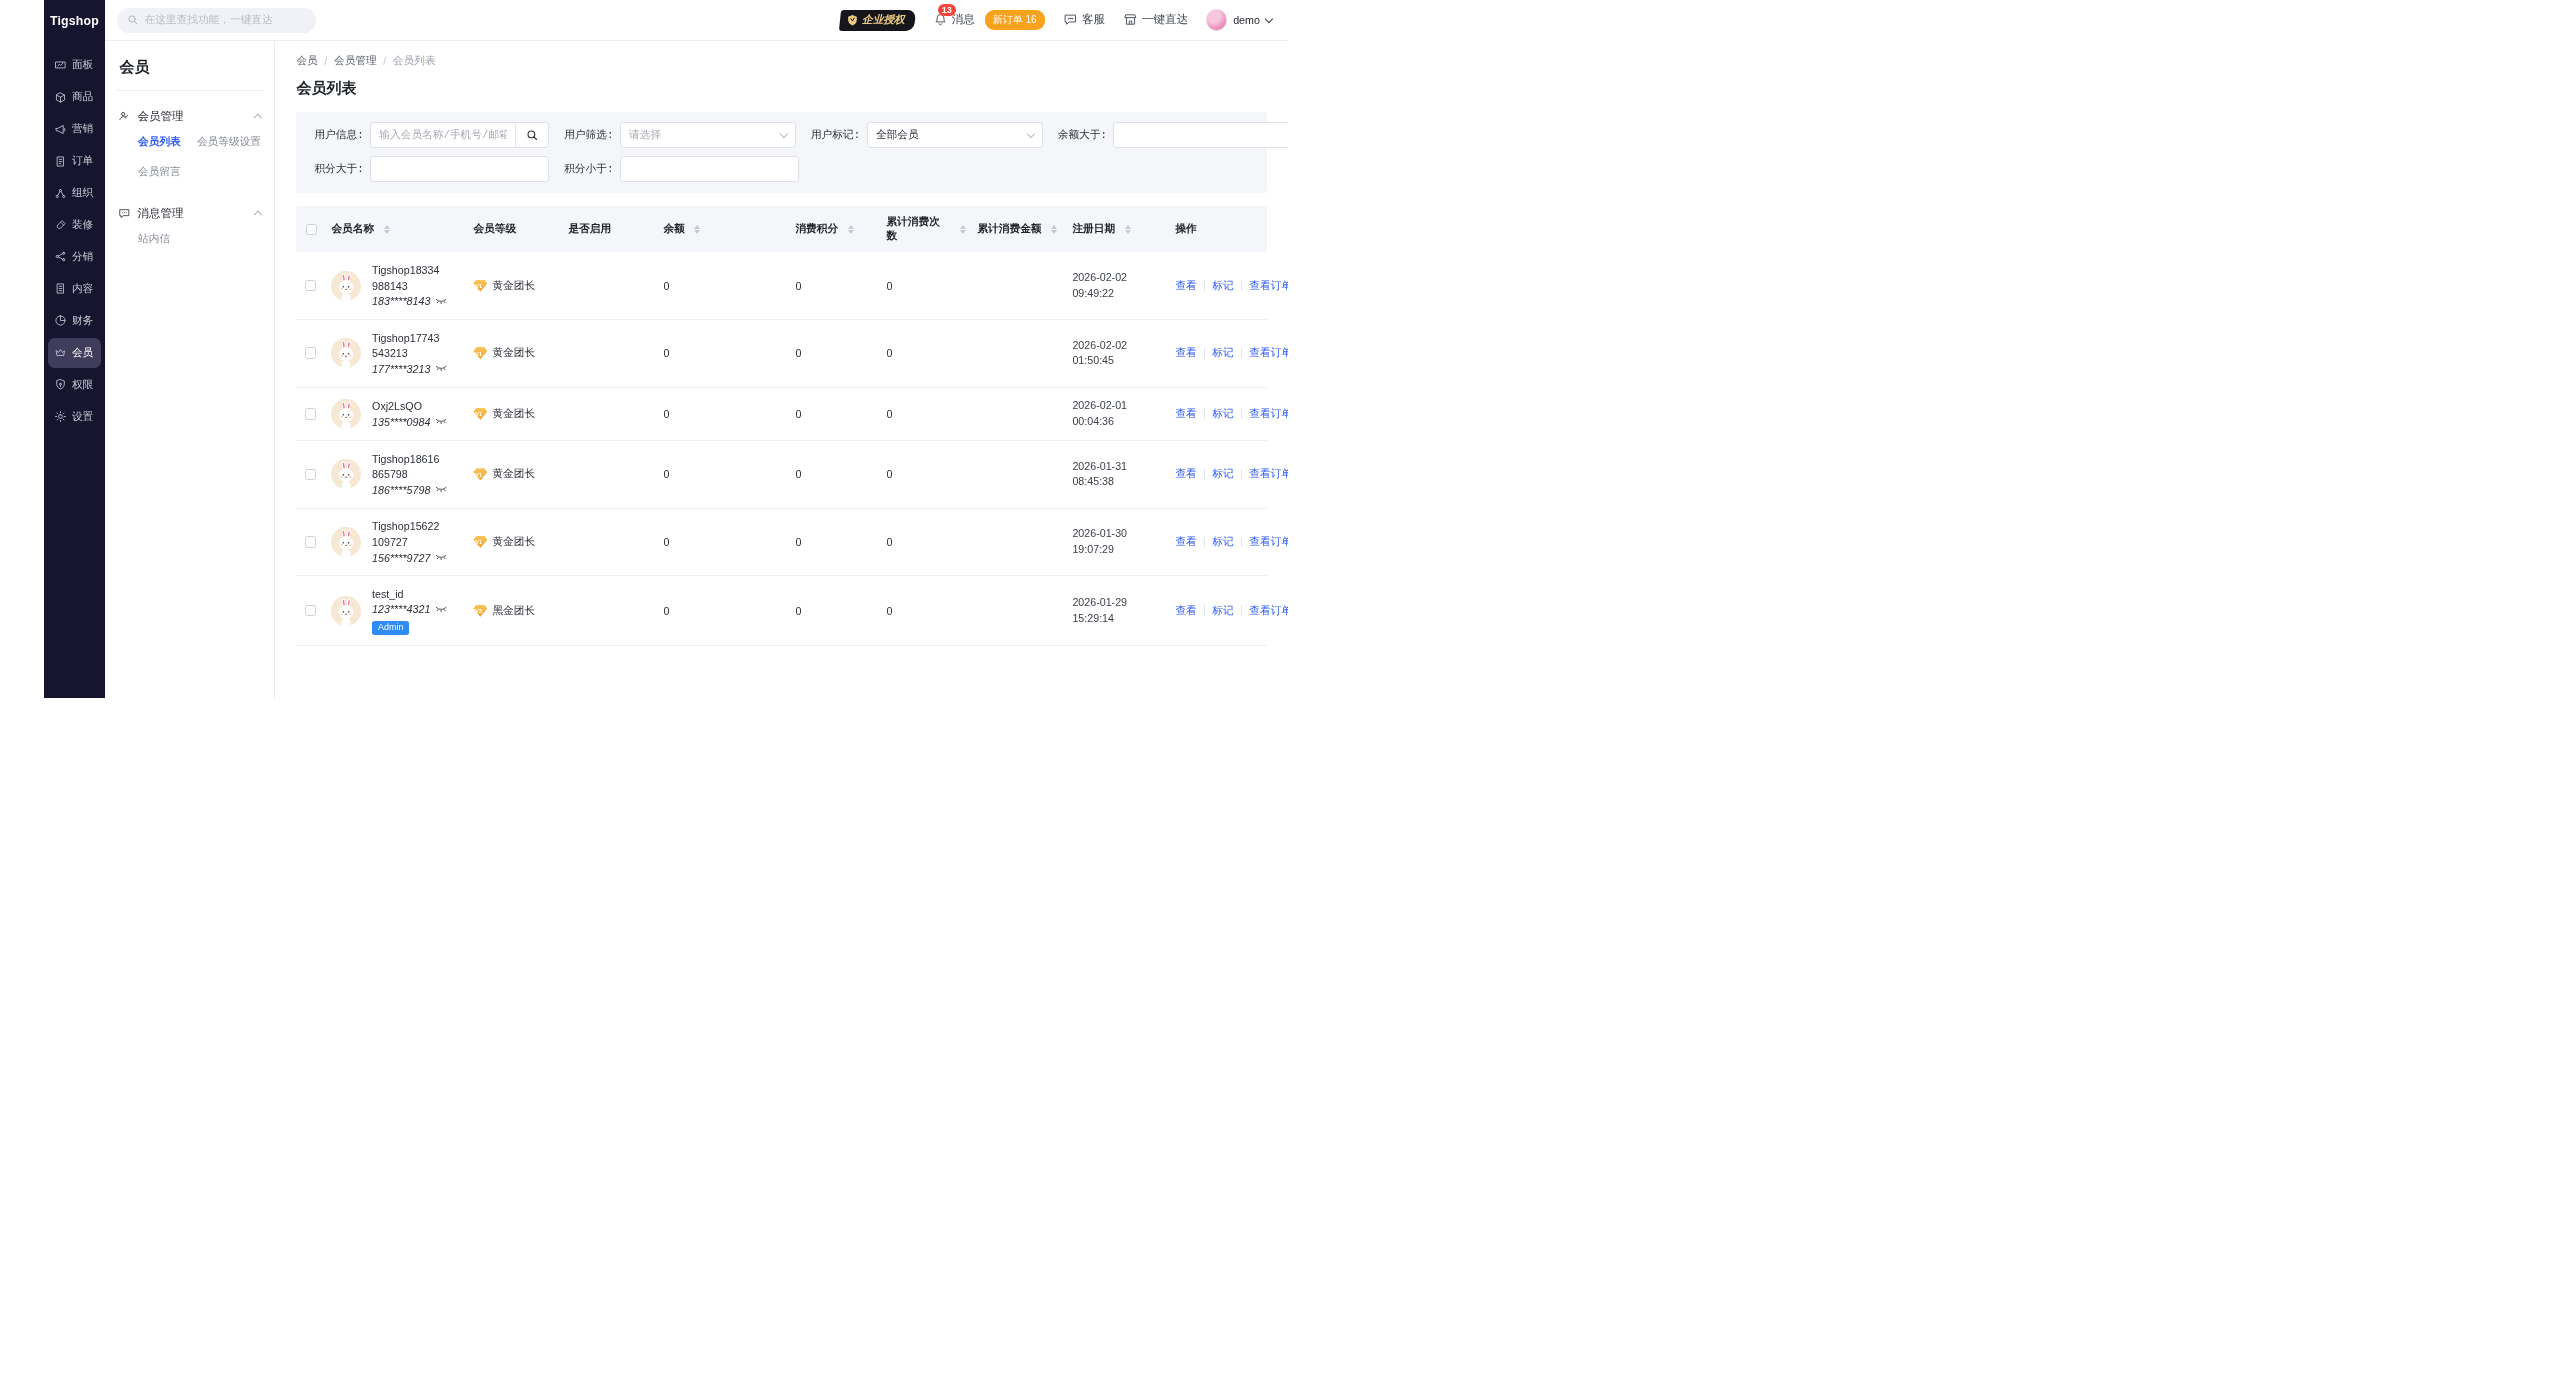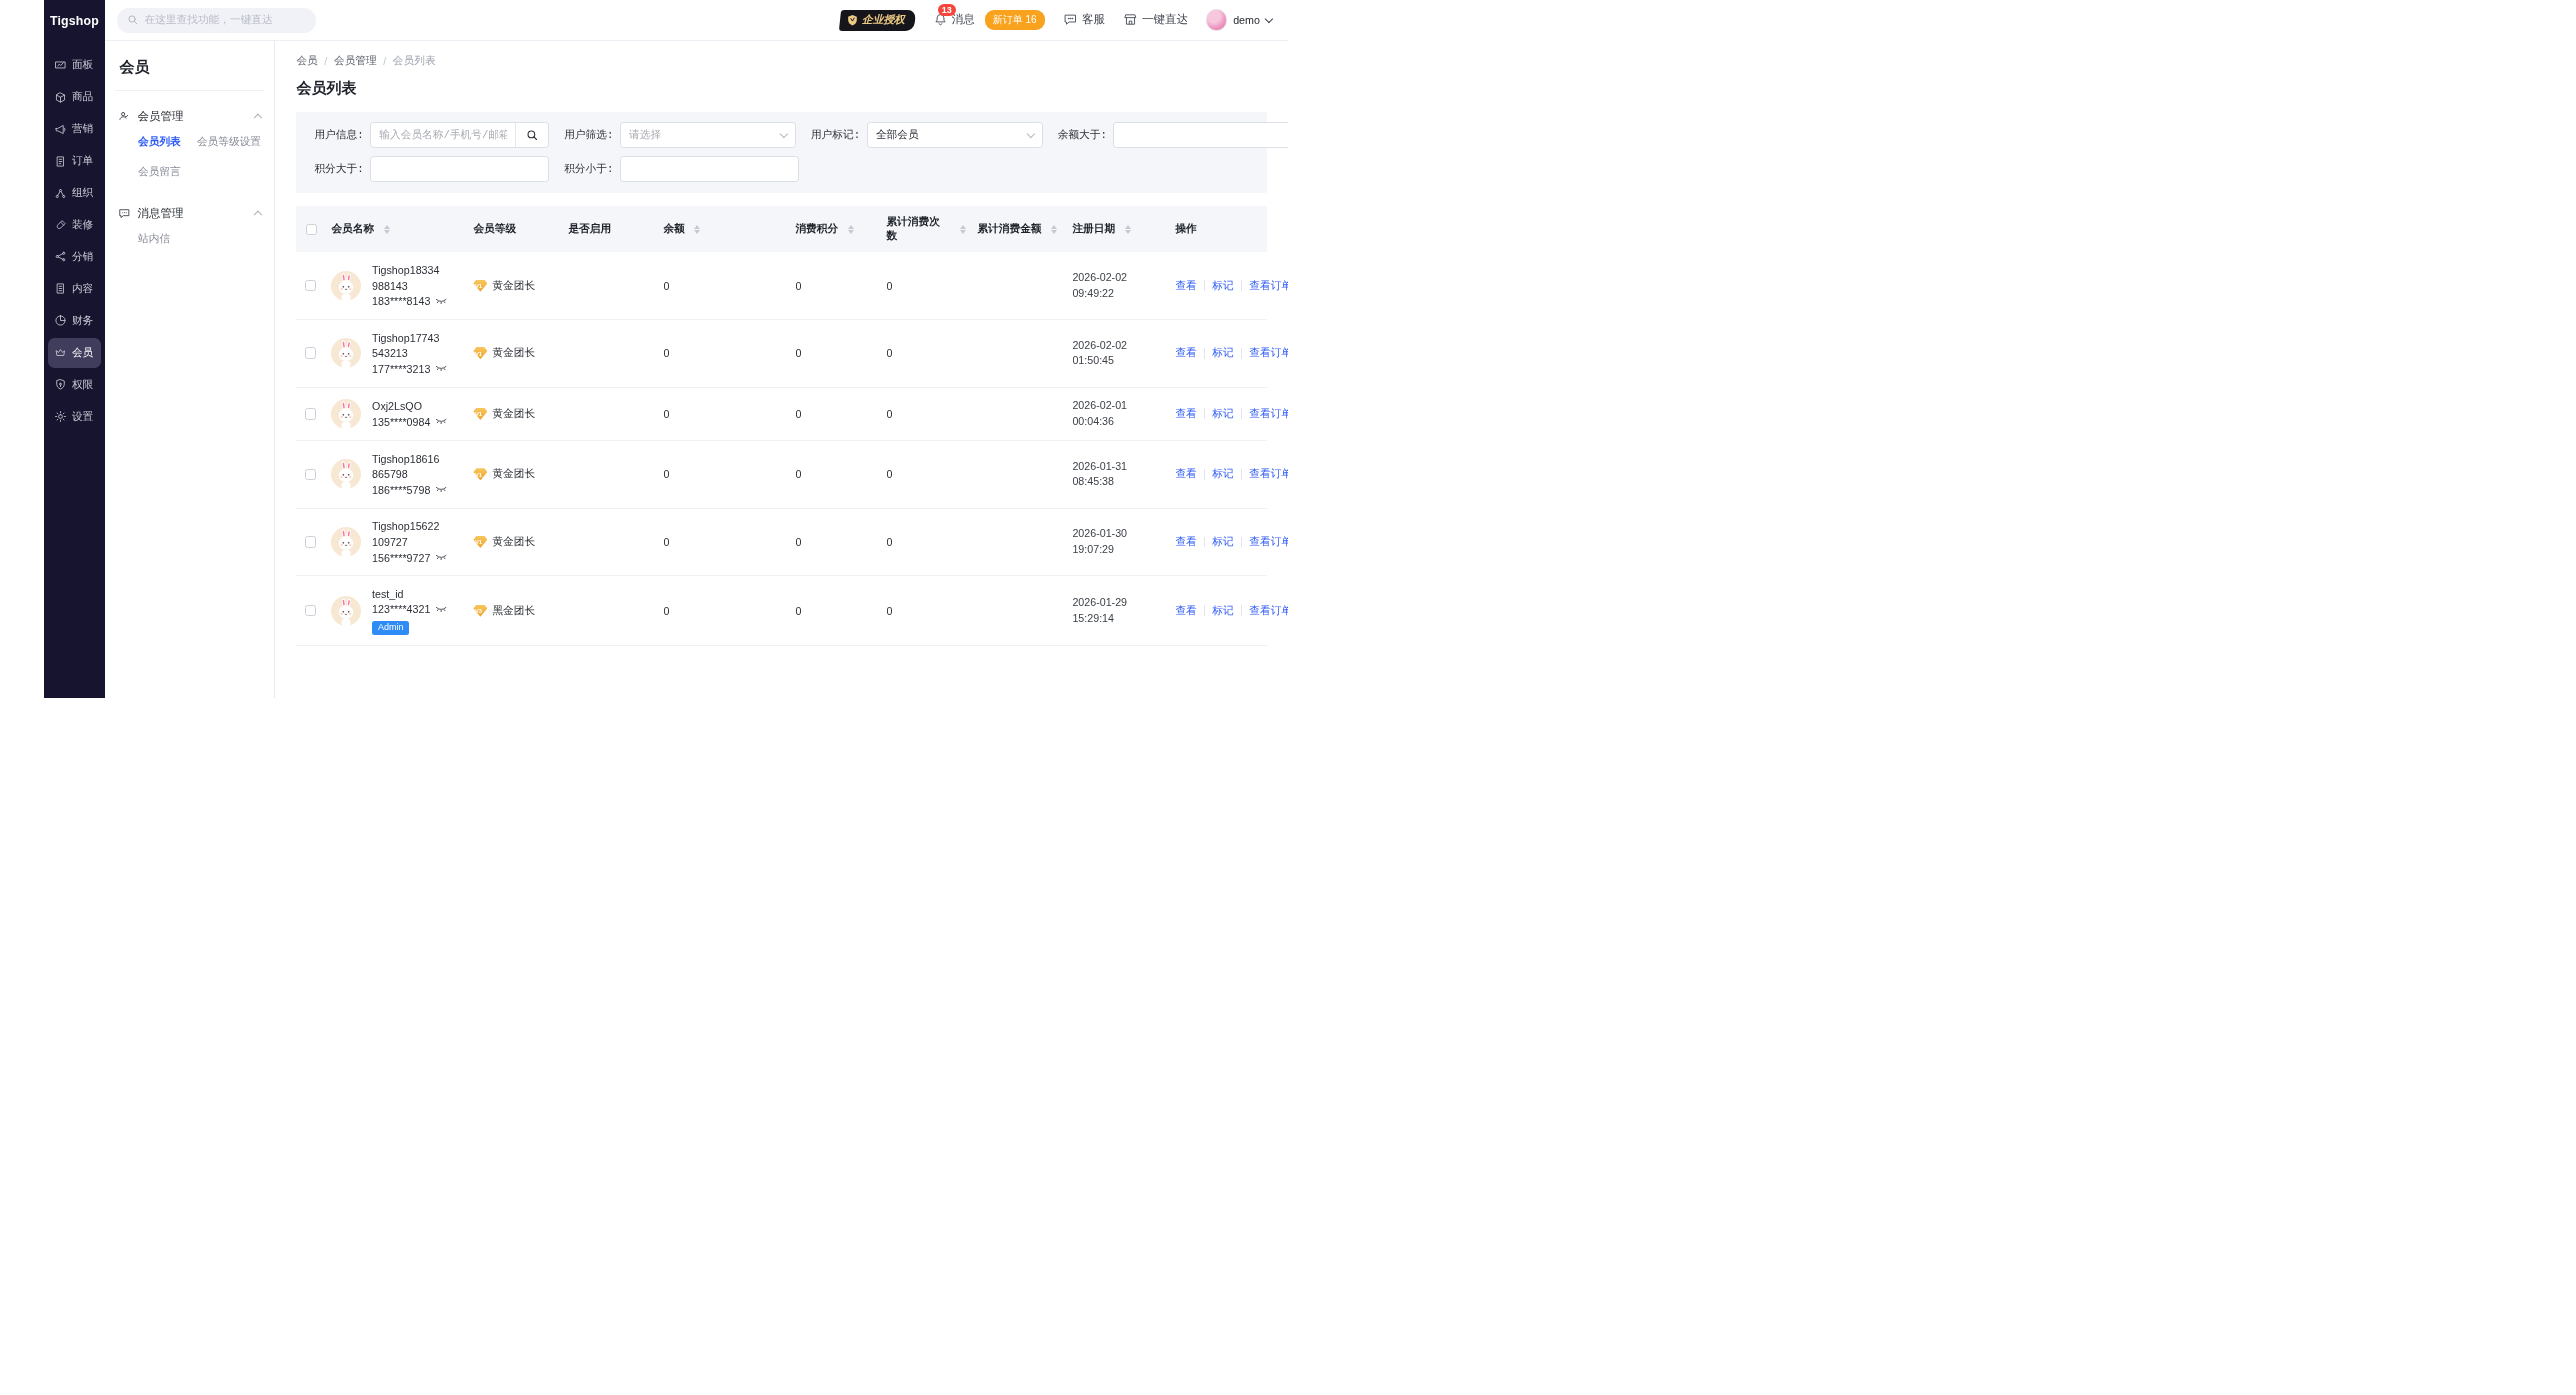--- a/index.html
+++ b/index.html
@@ -87,21 +87,21 @@
   .checkbox { width:11.5px; height:11.5px; border:0.8px solid #ccd0d7; border-radius:2.5px; background:#fff; cursor:pointer; }
   .sort { display:inline-flex; flex-direction:column; gap:1.6px; margin-left:1.6px; }
   .sort i { width:0; height:0; border-left:3.3px solid transparent; border-right:3.3px solid transparent; }
   .sort .up { border-bottom:4.1px solid #c5c9d2; }
   .sort .dn { border-top:4.1px solid #c5c9d2; }
   .trow { border-bottom:0.8px solid #eef0f4; }
   .td { padding:10.7px 6.6px 10.7px 5px; color:#2b2f36; font-size:10.7px; }
   .name-cell { display:flex; align-items:center; gap:10.7px; }
   .avatar { width:30px; height:30px; flex-shrink:0; }
   .nlines { display:flex; flex-direction:column; gap:1.6px; line-height:14px; }
-  .phone-line { display:flex; align-items:center; gap:5px; }
+  .phone-line { display:flex; align-items:center; gap:5px;font-style:italic; }
   .eye { width:12.3px; height:7.4px; display:flex; color:#4a4f58; cursor:pointer; }
   .tag-admin { display:inline-block; background:#2f8cf6; color:#fff; font-size:9px; line-height:1; padding:2.5px 5.8px; border-radius:2.5px; margin-top:2.5px; align-self:flex-start; }
   .level-cell { display:flex; align-items:center; gap:5px; }
   .gem { width:14px; height:12.3px; background:linear-gradient(180deg,#f8c65c,#efa42f); clip-path:polygon(22% 0,78% 0,100% 32%,50% 100%,0 32%); color:#fff; font-size:5.8px; font-weight:700; display:flex; align-items:center; justify-content:flex-start; padding-left:1.6px; padding-top:0.8px; }
   .toggle { width:29px; height:15px; border-radius:7.4px; background:#2457f0; position:relative; cursor:pointer; }
   .toggle::after { content:""; position:absolute; top:1.6px; right:1.6px; width:11.5px; height:11.5px; border-radius:50%; background:#fff; }
   .toggle.off { background:#d6d9e0; }
   .toggle.off::after { right:auto; left:1.6px; }
   .date-cell { line-height:15.6px; color:#3c4148; }
   .ops-cell { display:flex; align-items:center; }

